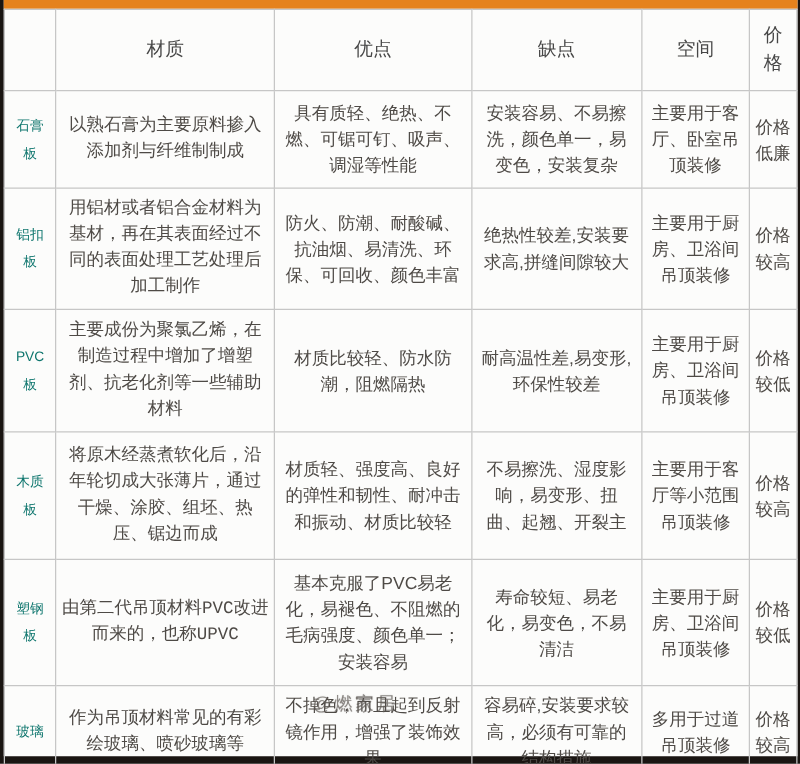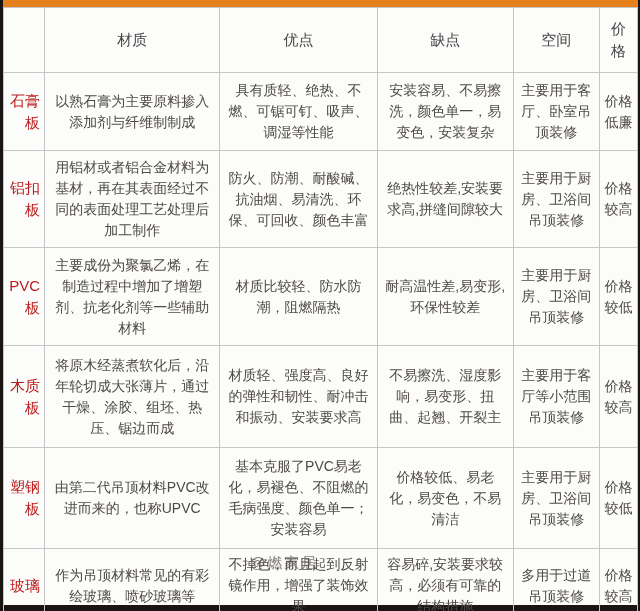--- a/index.html
+++ b/index.html
@@ -42,27 +42,26 @@
     color:#474747;
     line-height:22px;
     padding:0 6px;
   }
   thead th.col-price{padding:10px 6px;}
   tbody td{
     font-size:14px;
     line-height:21px;
   }
   tbody th.name{
-    font-size:15px;
+    font-size:11px;
     line-height:22px;
-    color:#b91c1c;
+    color:#0f766e;
     padding:0 4px;
-    text-align:right;
   }
-  td.c-material{padding:0 4px;}
+  td.c-material{padding:0 4px;font-family:Liberation Mono, monospace;}
   td.c-pros{padding:0 5px;}
   td.c-cons{padding:0 5px;}
   td.c-space{padding:0 4px;}
   td.c-price{padding:0 3px;}
   tr.hrow{height:48px;}
   tr.r0{height:78px;}
   tr.r1{height:97px;}
   tr.r2{height:98px;}
   tr.r3{height:102px;}
   tr.r4{height:101px;}
@@ -124,30 +123,30 @@
           <th class="name">PVC板</th>
           <td class="c-material">主要成份为聚氯乙烯，在制造过程中增加了增塑剂、抗老化剂等一些辅助材料</td>
           <td class="c-pros">材质比较轻、防水防潮，阻燃隔热</td>
           <td class="c-cons">耐高温性差,易变形,环保性较差</td>
           <td class="c-space">主要用于厨房、卫浴间吊顶装修</td>
           <td class="c-price">价格较低</td>
         </tr>
         <tr class="r3">
           <th class="name">木质板</th>
           <td class="c-material">将原木经蒸煮软化后，沿年轮切成大张薄片，通过干燥、涂胶、组坯、热压、锯边而成</td>
-          <td class="c-pros">材质轻、强度高、良好的弹性和韧性、耐冲击和振动、安装要求高</td>
+          <td class="c-pros">材质轻、强度高、良好的弹性和韧性、耐冲击和振动、材质比较轻</td>
           <td class="c-cons">不易擦洗、湿度影响，易变形、扭曲、起翘、开裂主</td>
           <td class="c-space">主要用于客厅等小范围吊顶装修</td>
           <td class="c-price">价格较高</td>
         </tr>
         <tr class="r4">
           <th class="name">塑钢板</th>
           <td class="c-material">由第二代吊顶材料PVC改进而来的，也称UPVC</td>
           <td class="c-pros">基本克服了PVC易老化，易褪色、不阻燃的毛病强度、颜色单一；安装容易</td>
-          <td class="c-cons">价格较低、易老化，易变色，不易清洁</td>
+          <td class="c-cons">寿命较短、易老化，易变色，不易清洁</td>
           <td class="c-space">主要用于厨房、卫浴间吊顶装修</td>
           <td class="c-price">价格较低</td>
         </tr>
         <tr class="r5">
           <th class="name">玻璃</th>
           <td class="c-material">作为吊顶材料常见的有彩绘玻璃、喷砂玻璃等</td>
           <td class="c-pros">不掉色，而且起到反射镜作用，增强了装饰效果</td>
           <td class="c-cons">容易碎,安装要求较高，必须有可靠的结构措施</td>
           <td class="c-space">多用于过道吊顶装修</td>
           <td class="c-price">价格较高</td>

